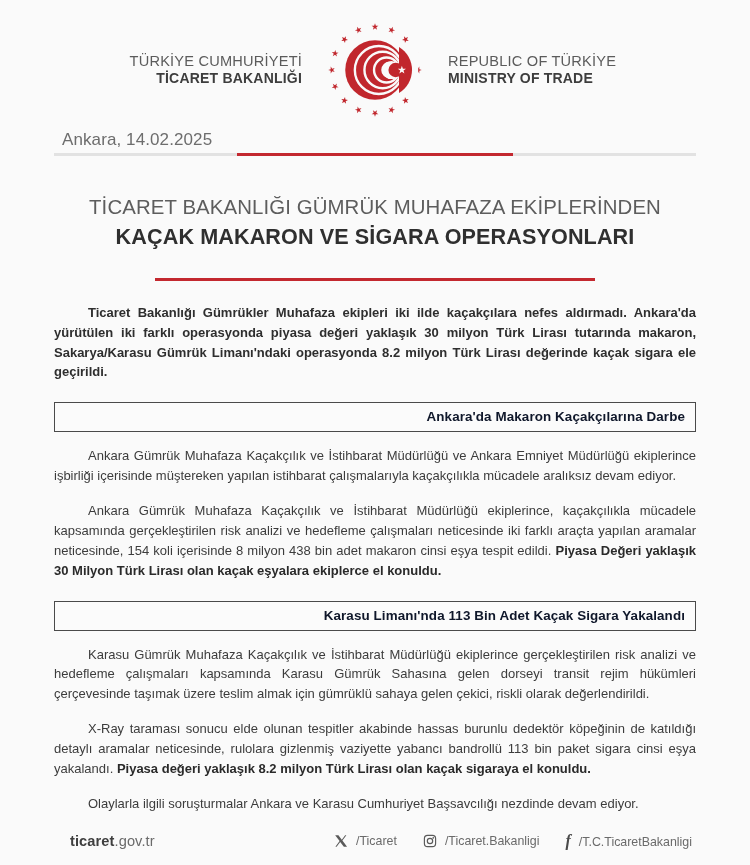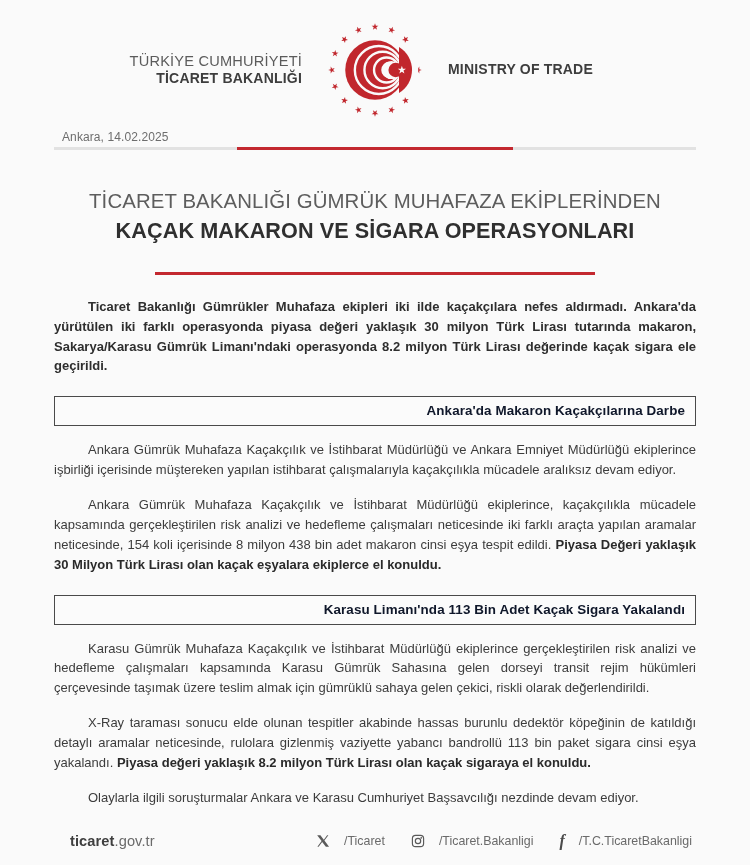--- a/index.html
+++ b/index.html
@@ -62,21 +62,21 @@
     display: block;
   }
 
   
   .daterow {
     position: relative;
     margin: 6px 0 0 0;
     padding: 0 54px;
   }
   .date-text {
-    font-size: 12px;
+    font-size: 17px;
     color: #6d6d6d;
     letter-spacing: 0.1px;
     padding-left: 8px;
     padding-bottom: 3px;
   }
   .rule {
     position: relative;
     height: 3px;
     background: #e2e2e2;
     width: 100%;
@@ -173,22 +173,22 @@
   }
   .socials {
     margin-left: auto;
     display: flex;
     align-items: center;
     gap: 26px;
     padding-right: 4px;
   }
   .social {
     display: flex;
-    align-items: center;
-    gap: 14px;
+    align-items: flex-end;
+    gap: 8px;
     font-size: 12.4px;
     color: #6a6a6a;
     white-space: nowrap;
   }
   .social svg { display: block; }
   .fb-glyph {
     font-family: "Liberation Serif", serif;
     font-weight: bold;
     font-style: italic;
     font-size: 16px;
@@ -312,20 +312,21 @@
       <path d="M150 52 a56 56 0 0 1 0 96 Z" fill="#c1272d"></path>
 
       <circle cx="134" cy="100" r="19" fill="#fafafa"></circle>
       <circle cx="143" cy="100" r="15" fill="#c1272d"></circle>
       <g transform="translate(156,100)" fill="#fafafa">
         <polygon points="0,-9 2.12,-2.78 8.56,-2.78 3.35,1.06 5.29,7.28 0,3.44 -5.29,7.28 -3.35,1.06 -8.56,-2.78 -2.12,-2.78"></polygon>
       </g>
     </svg>
 
     <div class="mast-block mast-right">
+      <div class="mast-line1">REPUBLIC OF TÜRKİYE</div>
       <div class="mast-line2">MINISTRY OF TRADE</div>
     </div>
   </div>
 
   <div class="daterow">
     <div class="date-text">Ankara, 14.02.2025</div>
     <div class="rule">
       <div class="rule-red"></div>
     </div>
   </div>

